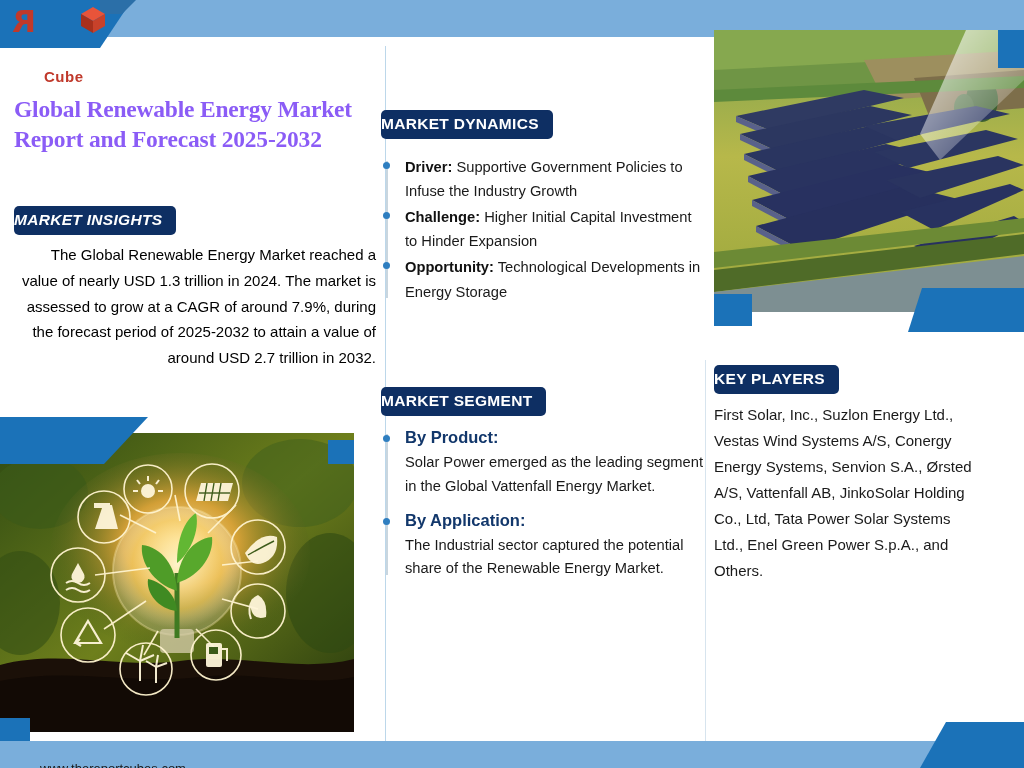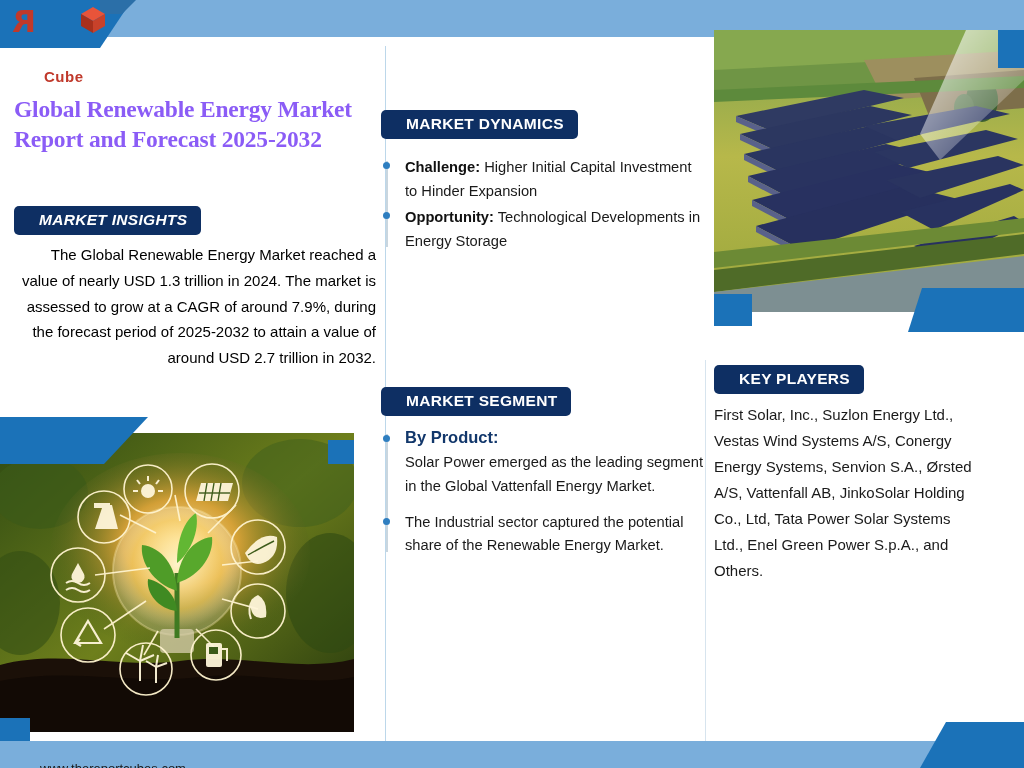--- a/index.html
+++ b/index.html
@@ -100,21 +100,21 @@
   }
 
   
   .badge {
     display:inline-block;
     background:#0e2f63;
     color:#ffffff;
     font-size:15.5px;
     font-weight:bold;
     letter-spacing:0.3px;
-    padding:5px 14px 6px 25px;
+    padding:5px 14px 6px 0;
     border-radius:5px;
     white-space:nowrap;
   }
 
   
   .main-title {
     position:absolute; left:14px; top:95px; width:355px;
     font-size:23.5px; font-weight:bold; line-height:1.27;
     color:#8b5cf6; letter-spacing:-0.2px;font-family:Liberation Serif, serif;
   }
@@ -266,20 +266,26 @@
 
 <div class="dynamics-badge">
   <span class="badge">MARKET DYNAMICS</span>
 </div>
 
 <div class="dynamics-list">
   <div class="vlist">
     <div class="vitem">
       <span class="dot"></span>
       <div class="line">
+        <span class="lead">Driver:</span><span> Supportive Government Policies to Infuse the Industry Growth</span>
+      </div>
+    </div>
+    <div class="vitem">
+      <span class="dot"></span>
+      <div class="line">
         <span class="lead">Challenge:</span><span> Higher Initial Capital Investment to Hinder Expansion</span>
       </div>
     </div>
     <div class="vitem">
       <span class="dot"></span>
       <div class="line">
         <span class="lead">Opportunity:</span><span> Technological Developments in Energy Storage</span>
       </div>
     </div>
   </div>
@@ -291,20 +297,21 @@
 
 <div class="segment-list">
   <div class="vlist">
     <div class="seg-item">
       <span class="dot"></span>
       <div class="seg-head">By Product:</div>
       <div class="seg-body">Solar Power emerged as the leading segment in the Global Vattenfall Energy Market.</div>
     </div>
     <div class="seg-item">
       <span class="dot"></span>
+      <div class="seg-head">By Application:</div>
       <div class="seg-body">The Industrial sector captured the potential share of the Renewable Energy Market.</div>
     </div>
   </div>
 </div>
 
 <div class="players-badge">
   <span class="badge">KEY PLAYERS</span>
 </div>
 <div class="players-body">First Solar, Inc., Suzlon Energy Ltd., Vestas Wind Systems A/S, Conergy Energy Systems, Senvion S.A., Ørsted A/S, Vattenfall AB, JinkoSolar Holding Co., Ltd, Tata Power Solar Systems Ltd., Enel Green Power S.p.A., and Others.</div>
 

